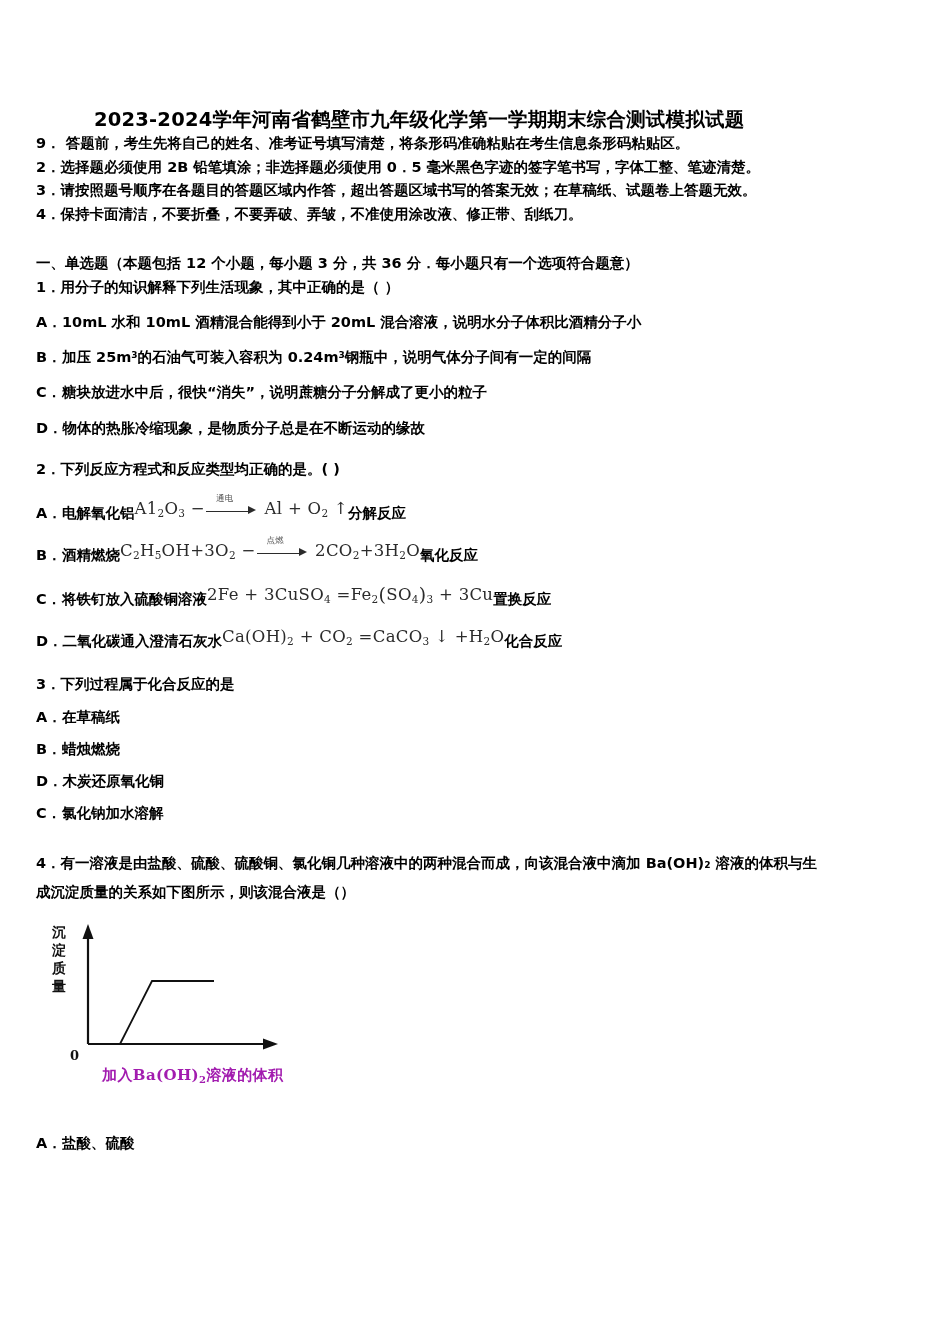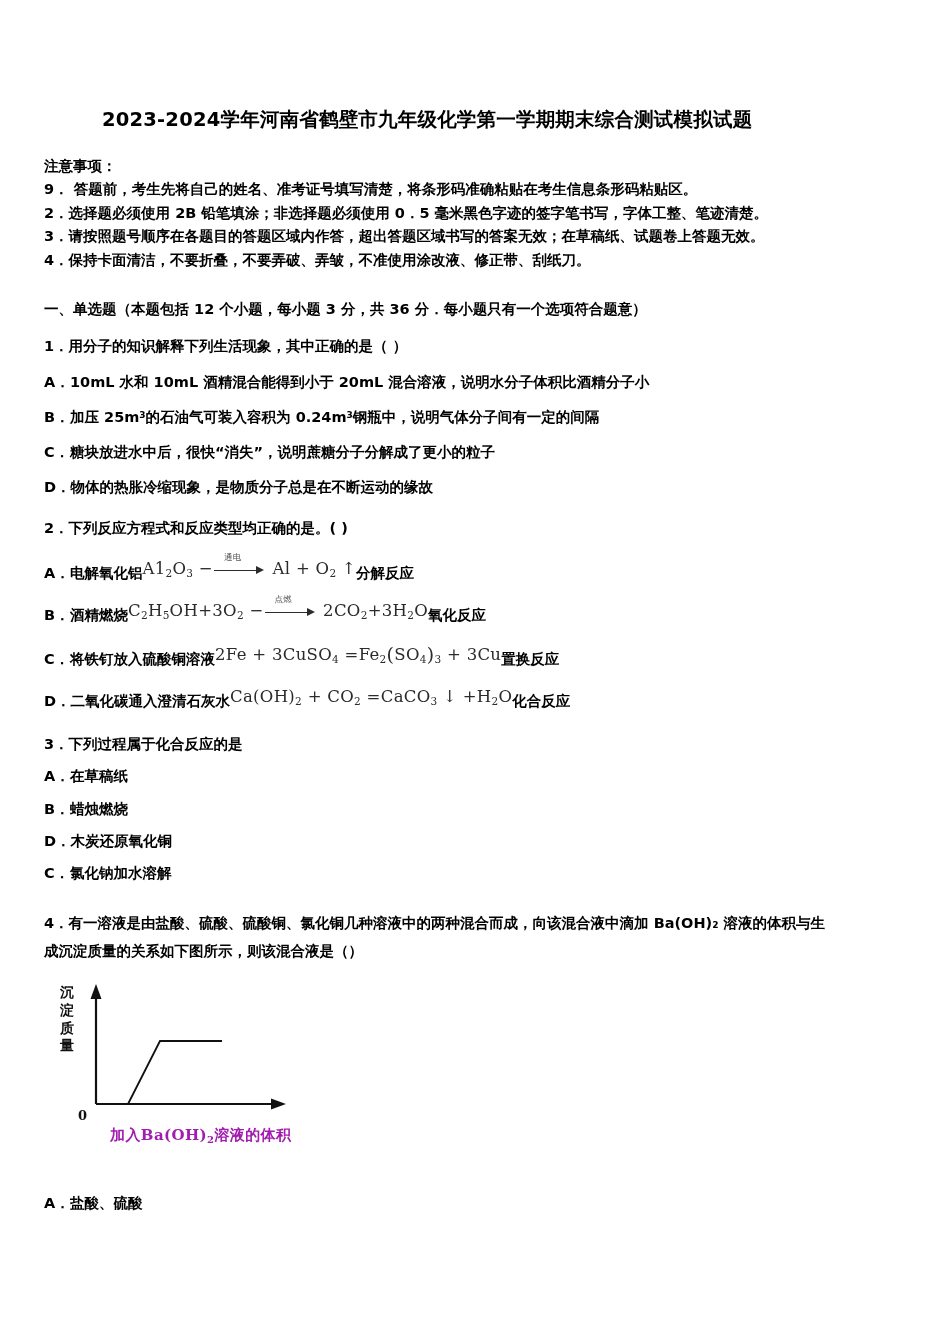--- a/index.html
+++ b/index.html
@@ -14,21 +14,21 @@
   .page {
     position: relative;
     width: 950px;
     height: 1344px;
     background: #ffffff;
     overflow: hidden;
     box-sizing: border-box;
   }
   .content {
     position: absolute;
-    left: 44px;
+    left: 36px;
     top: 0;
     width: 872px;
   }
 
   
   .doc-title {
     font-family: "DejaVu Sans", "Liberation Sans", sans-serif;
     font-weight: bold;
     font-size: 19.5px;
     letter-spacing: 0.2px;
@@ -65,21 +65,21 @@
     font-family: "DejaVu Sans", "Liberation Sans", sans-serif;
     font-weight: bold;
     font-size: 14.5px;
     margin-top: 26px;
     line-height: 1.6;
     white-space: nowrap;
   }
 
   
   .question {
-    margin-top: 14px;
+    margin-top: 0;
   }
   .q-stem {
     font-family: "DejaVu Sans", "Liberation Sans", sans-serif;
     font-weight: bold;
     font-size: 14.5px;
     line-height: 1.62;
   }
   .q-stem.wrap {
     white-space: normal;
     line-height: 1.95;
@@ -235,21 +235,20 @@
   }
 </style>
 </head>
 <body>
 
 <div class="page">
   <div class="content">
 
     <div class="doc-title">2023-2024学年河南省鹤壁市九年级化学第一学期期末综合测试模拟试题</div>
 
-    <div class="notice-heading">注意事项：</div>
     <ul class="notice-list">
       <li class="notice-item">9．  答题前，考生先将自己的姓名、准考证号填写清楚，将条形码准确粘贴在考生信息条形码粘贴区。</li>
       <li class="notice-item">2．选择题必须使用 2B 铅笔填涂；非选择题必须使用 0．5 毫米黑色字迹的签字笔书写，字体工整、笔迹清楚。</li>
       <li class="notice-item">3．请按照题号顺序在各题目的答题区域内作答，超出答题区域书写的答案无效；在草稿纸、试题卷上答题无效。</li>
       <li class="notice-item">4．保持卡面清洁，不要折叠，不要弄破、弄皱，不准使用涂改液、修正带、刮纸刀。</li>
     </ul>
 
     <div class="section-heading">一、单选题（本题包括 12 个小题，每小题 3 分，共 36 分．每小题只有一个选项符合题意）</div>
 
     <div class="question">

